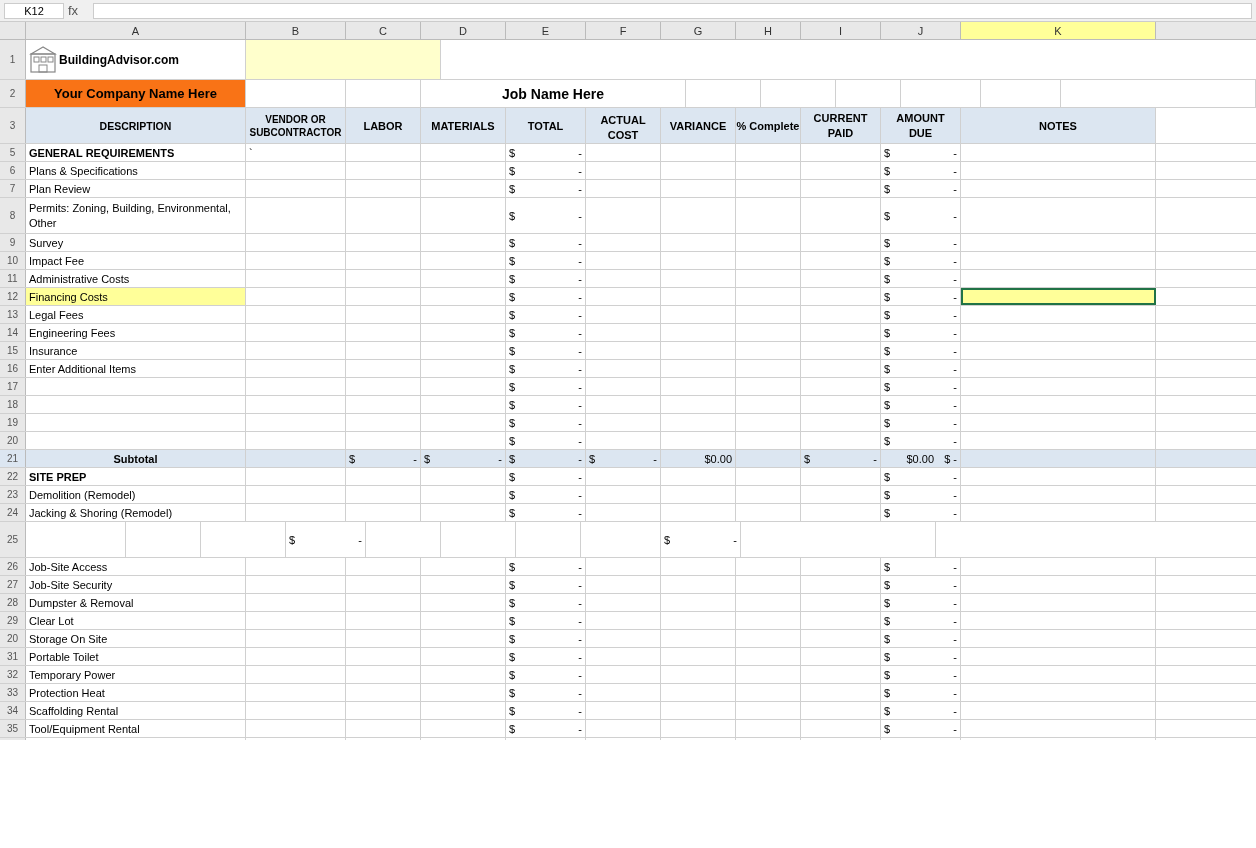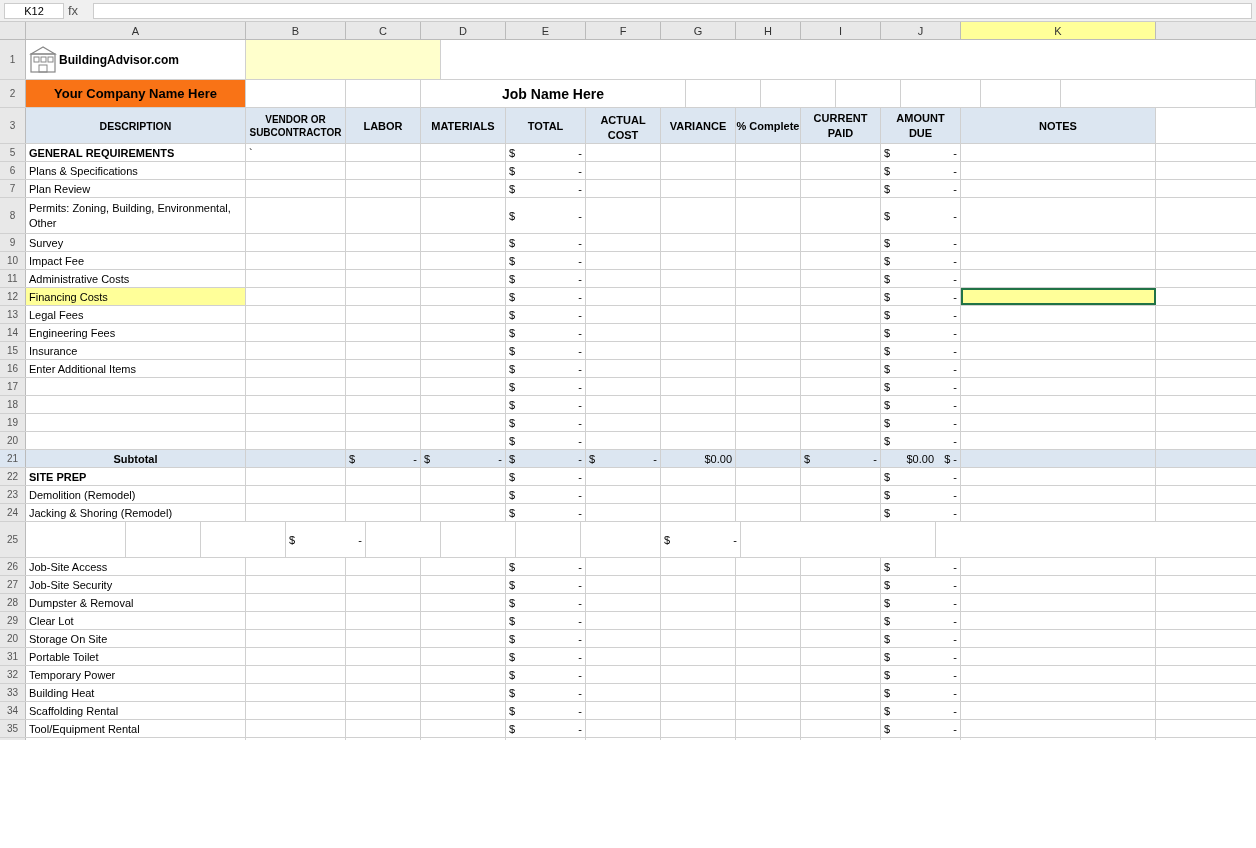--- a/index.html
+++ b/index.html
@@ -734,21 +734,21 @@
       <div class="cell col-j"></div>
       <div class="cell col-k right">
           <span class="dollar-sign">$</span>
           <span class="dollar-val"> -</span>
         </div>
       <div class="cell col-l"></div>
     </div>
 
     <div class="grid-row">
       <div class="row-num">33</div>
-      <div class="cell col-b">Building Heat</div>
+      <div class="cell col-b">Protection Heat</div>
       <div class="cell col-c"></div>
       <div class="cell col-d"></div>
       <div class="cell col-e"></div>
       <div class="cell col-f right">
           <span class="dollar-sign">$</span>
           <span class="dollar-val"> -</span>
         </div>
       <div class="cell col-g"></div>
       <div class="cell col-h"></div>
       <div class="cell col-i"></div>

